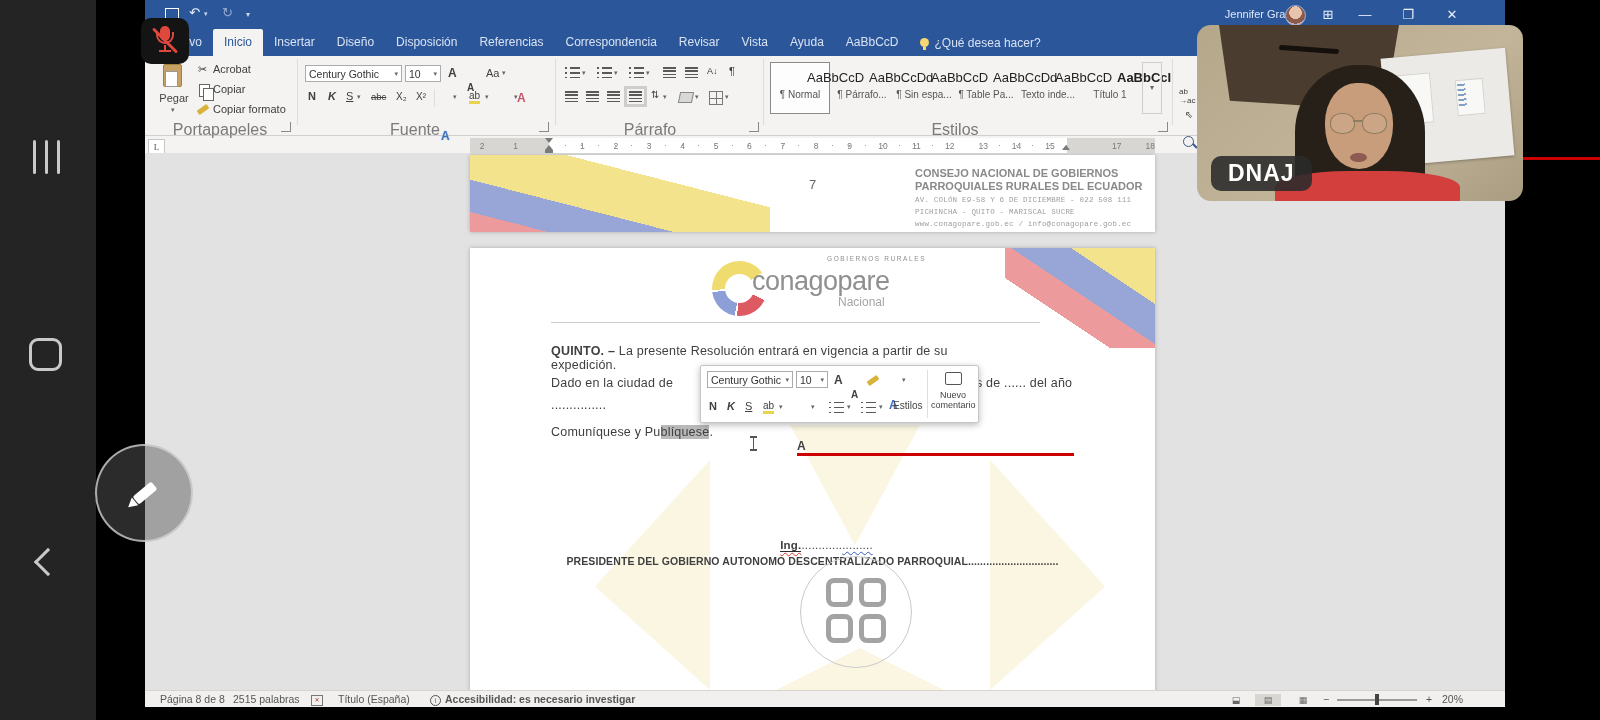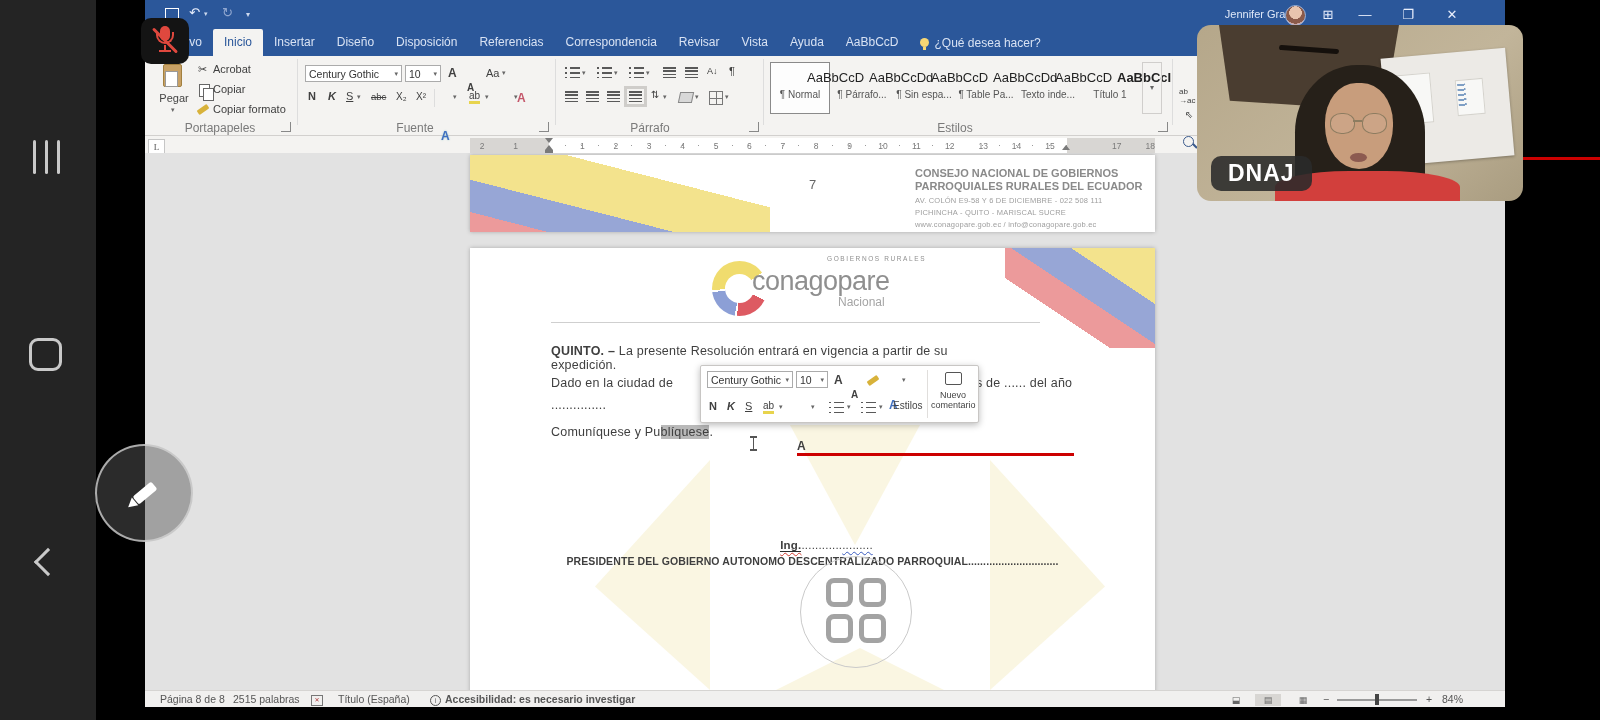--- a/index.html
+++ b/index.html
@@ -22,21 +22,21 @@
   
   .tabrow{left:0;top:29px;width:1360px;height:27px;background:#2b579a;display:flex;align-items:stretch;padding-left:6px;box-sizing:border-box;}
   .tab{color:#d8e2f3;font-size:12px;padding:6px 11px 0 11px;white-space:nowrap;}
   .tab.active{background:#f4f3f1;color:#2b579a;border-radius:2px 2px 0 0;}
   .tellme{display:flex;align-items:center;gap:6px;color:#d8e2f3;font-size:12px;padding:0 10px;}
   .bulb{width:9px;height:9px;border-radius:50%;background:#f7d774;position:relative;}
   .bulb::after{content:"";position:absolute;left:3px;top:9px;width:3px;height:3px;background:#f7d774;}
   
   .ribbon{left:0;top:56px;width:1360px;height:79px;background:#f4f3f1;border-bottom:1px solid #d2d0ce;font-size:11px;color:#444;}
   .gsep{top:3px;width:1px;height:66px;background:#ddd;}
-  .glabel{top:65px;font-size:12px;color:#7a7a7a;text-align:center;}
+  .glabel{top:65px;font-size:16px;color:#7a7a7a;text-align:center;}
   .launch{width:9px;height:9px;border-right:1.5px solid #888;border-bottom:1.5px solid #888;top:66px;}
   .combo{height:17px;background:#fff;border:1px solid #ababab;font-size:10.5px;color:#333;display:flex;align-items:center;padding:0 3px;justify-content:space-between;box-sizing:border-box;}
   .dn{font-size:7px;color:#666;margin-left:3px;}
   .rbtn{font-size:11px;color:#404040;}
   .big-a{font-size:12px;font-weight:bold;color:#404040;position:relative;}
   .clip-body{width:17px;height:21px;background:#c8a165;border-radius:2px;border:1px solid #a2803f;}
   .clip-page{width:11px;height:14px;background:#fff;border:1px solid #999;left:10px;top:9px;}
   .copy-ic{width:9px;height:11px;border:1.2px solid #666;background:#fff;}
   .copy-ic::after{content:"";position:absolute;left:3px;top:3px;width:9px;height:11px;border:1.2px solid #666;background:#fff;}
   .brush{width:12px;height:5px;background:#d8b23a;transform:rotate(-35deg);border-radius:1px;}
@@ -59,21 +59,21 @@
         background-image:repeating-linear-gradient(90deg,transparent 0 15.7px,#9a9a9a 15.7px 16.7px);background-size:518px 1px;background-position:0 7px;background-repeat:no-repeat;}
   .rnum{position:absolute;transform:translate(-50%,-50%);font-size:8.5px;color:#7a7a7a;}
   .ind-tri{width:0;height:0;border-left:4px solid transparent;border-right:4px solid transparent;}
   
   .docarea{left:0;top:153px;width:1360px;height:537px;background:#e2e2e2;overflow:hidden;}
   .page{left:325px;width:685px;background:#fff;box-shadow:0 0 4px rgba(0,0,0,.25);}
   .docfont{color:#3f3f3f;font-size:12.5px;letter-spacing:.2px;}
   .flag7{left:0;bottom:0;width:300px;height:77px;background:linear-gradient(to top right,#ec9a9b 0 13%,#97a6d6 13% 34%,#f3e38d 34% 66%,transparent 66%);}
   .flag8{right:0;top:0;width:150px;height:100px;background:linear-gradient(to bottom left,#f3e38d 0 28%,#97a6d6 28% 48%,#ec9a9b 48% 65%,transparent 65%);}
   .org1{font-weight:bold;font-size:11px;color:#8a8a8a;line-height:1.2;}
-  .org2{font-size:7.5px;color:#9e9e9e;line-height:1.55;letter-spacing:.2px;}
+  .org2{font-size:7.5px;color:#9e9e9e;line-height:1.55;letter-spacing:.2px;font-family:Liberation Mono, monospace;}
   .ring{left:242px;top:13px;width:55px;height:55px;border-radius:50%;
         background:conic-gradient(#f0dc6e 0 55deg,#ffffff 55deg 115deg,#dd5a62 115deg 118deg,#dd5a62 118deg 185deg,#fff 185deg 190deg,#8c9fd6 190deg 262deg,#fff 262deg 267deg,#f0dc6e 267deg 360deg);}
   .ring::after{content:"";position:absolute;left:13px;top:13px;width:29px;height:29px;border-radius:50%;background:#fff;}
   .sel-gray{background:#b9b9b9;}
   .ing{font-weight:bold;border-bottom:1.4px solid #2a2a2a;text-decoration:underline wavy #d23b2f 1px;text-underline-offset:3px;margin-left:28px;}
   .dots-blue{text-decoration:underline wavy #3a5bbf 1px;text-underline-offset:2px;}
   .stamp-circle{left:330px;top:308px;width:110px;height:110px;border:1.5px solid #cacaca;border-radius:50%;}
   .stamp-sq{width:25px;height:29px;border:5px solid #a3a3a3;border-radius:8px;box-sizing:border-box;width:27px;}
   .wm{background:#f6eec6;opacity:.5;}
   
@@ -416,21 +416,21 @@
       <div class="a st-item" style="left:193px">Título (España)</div>
       <div class="a" style="left:285px;top:4px;width:9px;height:9px;border:1px solid #555;border-radius:50%;font-size:6.5px;text-align:center;line-height:9px;color:#555">i</div>
       <div class="a st-item" style="left:300px;font-weight:bold">Accesibilidad: es necesario investigar</div>
       <div class="a viewic" style="left:1078px">⬓</div>
       <div class="a viewic sel" style="left:1110px">▤</div>
       <div class="a viewic" style="left:1145px">▦</div>
       <div class="a st-item" style="left:1178px">−</div>
       <div class="a zoomtrack"></div>
       <div class="a zoomhandle"></div>
       <div class="a st-item" style="left:1281px">+</div>
-      <div class="a st-item" style="left:1297px">84%</div>
+      <div class="a st-item" style="left:1297px">20%</div>
     </div>
   </div>
 
   <div class="a micfab">
     <div class="a mic-cap"></div>
     <div class="a mic-arc"></div>
     <div class="a mic-stem"></div>
     <div class="a mic-base"></div>
     <div class="a mic-slash"></div>
   </div>

